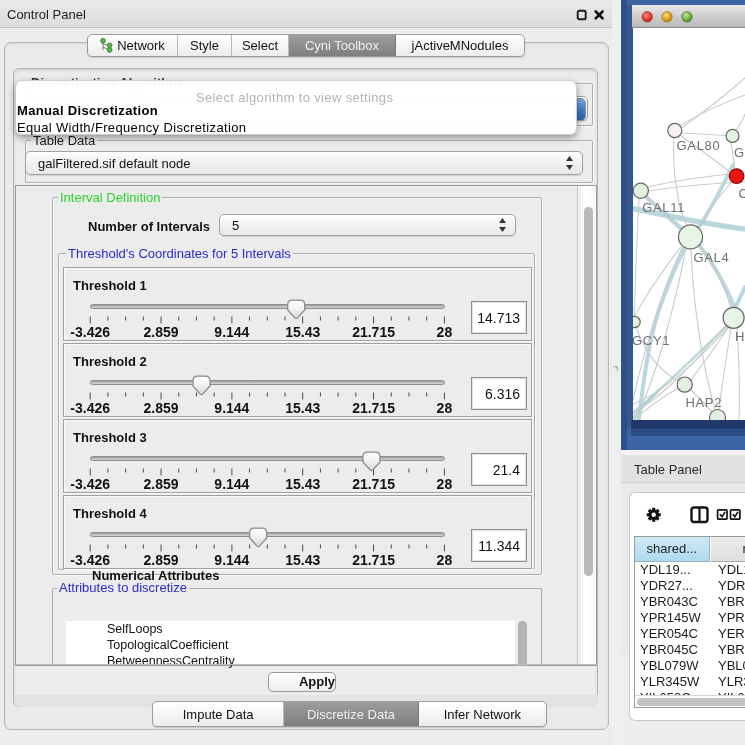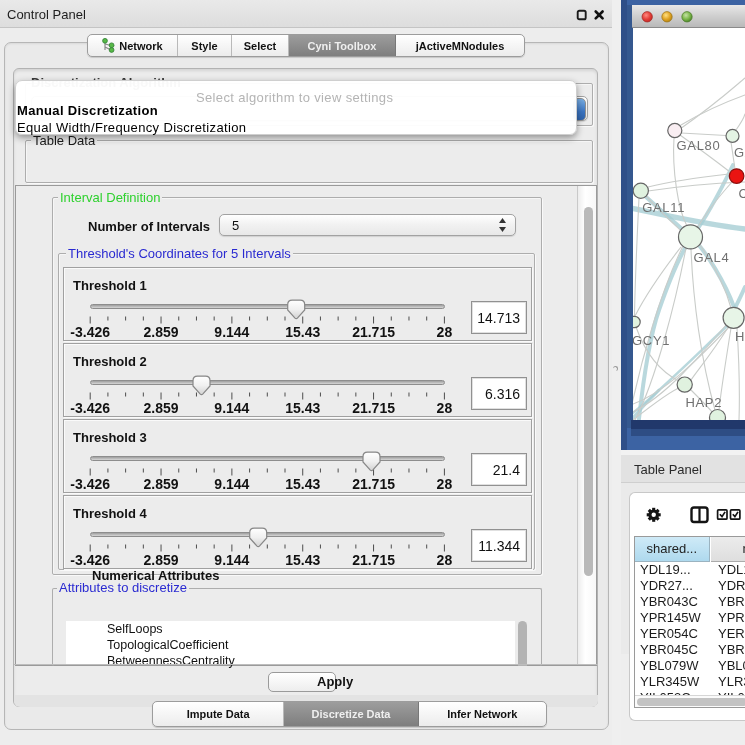--- a/index.html
+++ b/index.html
@@ -6,21 +6,21 @@
 #root{position:relative;width:745px;height:745px;background:#eeeeee;}
 .abs{position:absolute;}
 
 #win{position:absolute;left:0;top:0;width:612px;height:745px;background:#ededed;}
 #titlebar{position:absolute;left:0;top:0;width:612px;height:28px;background:linear-gradient(#e9e9e9,#dddddd);border-bottom:1px solid #c4c4c4;}
 #titlebar .t{position:absolute;left:7px;top:7px;font-size:13px;color:#1e1e1e;}
 #tabpage{position:absolute;left:4px;top:42px;width:605px;height:688px;background:#eaeaea;border:1px solid #b6b6b6;border-radius:7px;box-shadow:inset 0 1px 2px rgba(0,0,0,0.08);}
 #inner{position:absolute;left:13px;top:68px;width:585px;height:639px;background:#ececec;border:1px solid #b2b2b2;border-radius:6px;box-shadow:inset 0 2px 3px rgba(0,0,0,0.10);}
 
 .seg{position:absolute;display:flex;border:1px solid #9c9c9c;border-radius:5px;background:linear-gradient(#ffffff,#ececec);box-shadow:0 1px 1px rgba(0,0,0,0.15);overflow:hidden;}
-.seg .s{font-size:11px;font-weight:bold;color:#111;display:flex;align-items:center;justify-content:center;border-right:1px solid #b9b9b9;}
+.seg .s{font-size:13px;font-weight:normal;color:#111;display:flex;align-items:center;justify-content:center;border-right:1px solid #b9b9b9;}
 .seg .s:last-child{border-right:none;}
 .seg .sel{background:linear-gradient(#9d9d9d,#7e7e7e);color:#efefef;border-right:1px solid #787878;}
 #toptabs{left:87px;top:34px;width:438px;height:23px;}
 #bottabs{left:152px;top:701px;width:395px;height:26px;}
 
 .group{position:absolute;border:1px solid #adadad;border-radius:2px;box-shadow:1px 1px 0 rgba(255,255,255,0.7), inset 1px 1px 0 rgba(255,255,255,0.55);}
 .gtitle{position:absolute;font-size:13px;background:#ececec;padding:0 2px;line-height:13px;}
 
 .combo{position:absolute;background:linear-gradient(#ffffff,#f2f2f2 45%,#e8e8e8);border:1px solid #a2a2a2;border-radius:5px;box-shadow:0 1px 1px rgba(0,0,0,0.12);font-size:13px;color:#111;}
 .combo .cv{position:absolute;left:12px;top:4px;}
@@ -29,21 +29,21 @@
 .throw{position:absolute;left:63px;width:469px;height:74px;border:1px solid #a0a0a0;background:#ececec;box-shadow:inset 1px 1px 0 #fafafa, 1px 1px 0 #fafafa;padding-left:6px;}
 .throw .tt{position:absolute;left:9px;top:10px;font-size:13px;font-weight:bold;color:#111;}
 .trk{position:absolute;left:26px;top:36px;width:355px;height:5px;background:linear-gradient(#9e9e9e,#d6d6d6);border:1px solid #8d8d8d;border-radius:3px;}
 .vbox{position:absolute;left:407px;top:33px;width:56px;height:33px;background:#fff;border:1px solid #919191;box-shadow:0 0 0 1px #e0e0e0 inset;font-size:14px;color:#111;text-align:right;padding:8px 6px 0 0;}
 .ticks{position:absolute;left:0;top:0;}
 .tlab{position:absolute;font-size:14px;font-weight:bold;color:#111;transform:translateX(-50%);}
 
 #numlist{position:absolute;background:#fff;font-size:12.5px;color:#111;}
 #numlist div{height:16.2px;line-height:16.2px;margin-left:41px;}
 
-#applybtn{position:absolute;left:268px;top:672px;width:68px;height:20px;background:linear-gradient(#ffffff,#ededed);border:1px solid #9a9a9a;border-radius:5px;font-size:13px;font-weight:bold;color:#111;text-align:left;line-height:18px;padding-left:48px;}
+#applybtn{position:absolute;left:268px;top:672px;width:68px;height:20px;background:linear-gradient(#ffffff,#ededed);border:1px solid #9a9a9a;border-radius:5px;font-size:13px;font-weight:bold;color:#111;text-align:right;line-height:18px;}
 
 #popup{position:absolute;left:15px;top:80px;width:562px;height:55px;background:rgba(255,255,255,0.965);border-radius:7px;border:1px solid #cfcfcf;box-shadow:0 3px 7px rgba(0,0,0,0.38);z-index:50;}
 #popup .ph{position:absolute;left:180px;top:9px;font-size:13px;color:#b4b4b4;letter-spacing:0.35px;}
 #popup .i1{position:absolute;left:1px;top:22px;font-size:13px;font-weight:bold;color:#000;letter-spacing:0.35px;}
 #popup .i2{position:absolute;left:1px;top:39px;font-size:13px;color:#000;letter-spacing:0.35px;}
 
 #divider{position:absolute;left:612px;top:0;width:9px;height:745px;background:#efefef;}
 #grip{position:absolute;left:613px;top:366px;width:5px;height:5px;border-radius:50%;border:1px solid #9a9a9a;border-bottom:none;border-left:none;}
 #rightside{position:absolute;left:621px;top:0;width:124px;height:654px;background:#eaeaea;}
 </style></head>
@@ -76,20 +76,27 @@
   </div>
 
   <div class="group" style="left:25px;top:83px;width:568px;height:43px;"></div>
   <div class="abs" style="left:31px;top:75.5px;font-size:13px;line-height:13px;font-weight:bold;color:#3a3a3a;z-index:1;">Discretization Algorithm</div>
   <div class="combo" style="left:31px;top:96px;width:557px;height:25px;z-index:2;">
     <div class="abs" style="right:1px;top:0.5px;width:13px;height:23px;border-radius:5px;background:linear-gradient(#79aee3,#3b74c1 60%,#2f63ab);border:1.5px solid #909090;"></div>
   </div>
 
   <div class="group" style="left:25px;top:140px;width:568px;height:43px;"></div>
   <div class="gtitle" style="left:31px;top:134px;color:#1a1a1a;">Table Data</div>
+  <div class="combo" style="left:25px;top:151px;width:558px;height:24px;">
+    <span class="cv">galFiltered.sif default node</span>
+    <svg class="arr" viewBox="0 0 9 16">
+          <path d="M4.5 1 L8 6 L1 6 Z" fill="#333"></path>
+          <path d="M4.5 15 L8 10 L1 10 Z" fill="#333"></path>
+        </svg>
+  </div>
 
   <div class="abs" style="left:15px;top:185px;width:582px;height:481px;border:1px solid #9a9a9a;background:#ececec;">
 
     <div class="abs" style="right:0px;top:0;width:19px;height:479px;background:linear-gradient(90deg,#ededed,#ffffff 40%,#f7f7f7);border-left:1px solid #c9c9c9;"></div>
     <div class="abs" style="right:3.5px;top:21px;width:9px;height:369px;background:#b9b9b9;border-radius:4.5px;"></div>
   </div>
 
   <div class="group" style="left:52px;top:197px;width:490px;height:378px;"></div>
   <div class="gtitle" style="left:58px;top:191px;color:#2ed12e;">Interval Definition</div>
 

